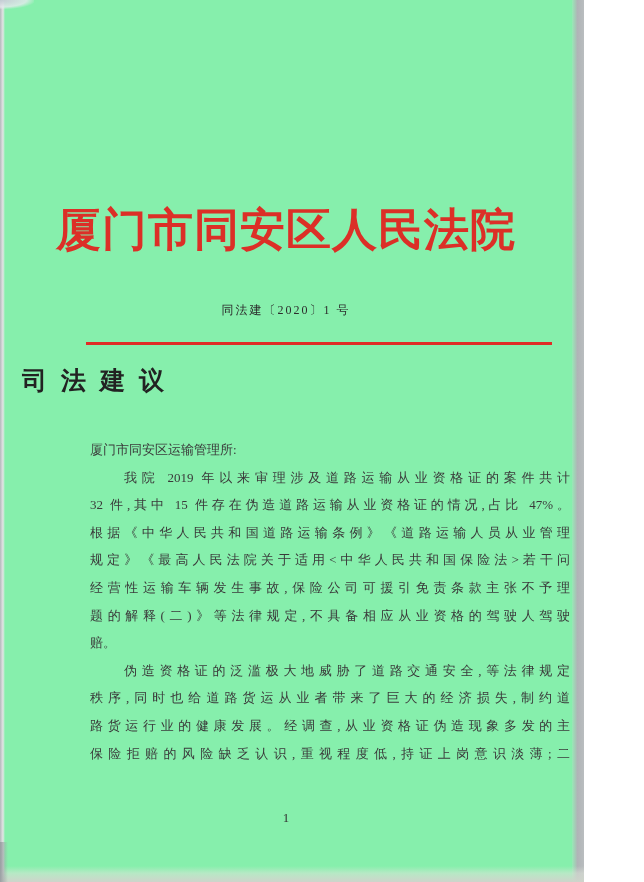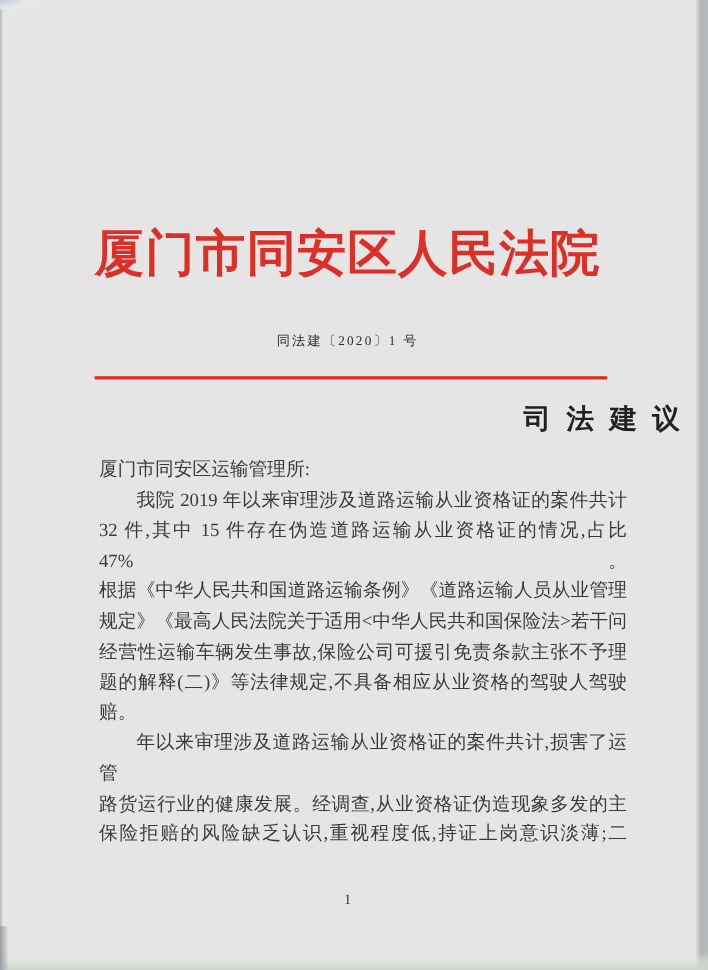--- a/index.html
+++ b/index.html
@@ -1,21 +1,21 @@
 <!DOCTYPE html>
 <html><head>
 <meta charset="utf-8">
 <style>
   * { margin: 0; padding: 0; box-sizing: border-box; }
   html, body { background: #ffffff; }
   .page {
     position: relative;
-    width: 644px;
+    width: 584px;
     height: 882px;
-    background: #e5e5e5;
+    background: #86efac;
     overflow: hidden;
     font-family: "Liberation Serif", "DejaVu Serif", serif;
   }
   
   .scan-edge-left {
     position: absolute; left: 0; top: 0; bottom: 0; width: 5px;
     background: linear-gradient(to right, #b4b8bb, #e3e5e6 60%, rgba(255,255,255,0));
   }
   .scan-edge-right {
     position: absolute; right: 0; top: 0; bottom: 0; width: 12px;
@@ -54,32 +54,32 @@
   }
   .red-divider {
     position: absolute;
     top: 342px; left: 86px;
     width: 466px; height: 3px;
     background: #e02c26;
   }
   .doc-heading {
     position: absolute;
     top: 364px; left: 8px; right: 12px;
-    text-align: right;
+    text-align: left;
     font-size: 25px;
     font-weight: 700;
     letter-spacing: 14px;
     text-indent: 14px; 
     color: #222222;
   }
   .body-text {
     position: absolute;
-    top: 413px; left: 90px;
+    top: 436px; left: 90px;
     width: 480px;
-    font-size: 17px;
+    font-size: 13px;
     line-height: 27.6px;
     color: #3a3a3a;
   }
   .body-text .line { white-space: nowrap; }
   .body-text .line.justify {
     white-space: normal;
     text-align: justify;
     text-align-last: justify;
   }
   .body-text .line.indent { text-indent: 34px; }
@@ -112,20 +112,21 @@
 
   <div class="body-text">
       <div class="line">厦门市同安区运输管理所:</div>
       <div class="line indent justify">我院 2019 年以来审理涉及道路运输从业资格证的案件共计</div>
       <div class="line justify">32 件,其中 15 件存在伪造道路运输从业资格证的情况,占比 47%。</div>
       <div class="line justify">根据《中华人民共和国道路运输条例》《道路运输人员从业管理</div>
       <div class="line justify">规定》《最高人民法院关于适用&lt;中华人民共和国保险法&gt;若干问</div>
       <div class="line justify">经营性运输车辆发生事故,保险公司可援引免责条款主张不予理</div>
       <div class="line justify">题的解释(二)》等法律规定,不具备相应从业资格的驾驶人驾驶</div>
       <div class="line">赔。</div>
-      <div class="line indent justify">年以来审理涉及道路运输从业资格证的案件共计,损害了运管</div>
+      <div class="line indent justify">伪造资格证的泛滥极大地威胁了道路交通安全,等法律规定</div>
+      <div class="line justify">秩序,同时也给道路货运从业者带来了巨大的经济损失,制约道</div>
       <div class="line justify">路货运行业的健康发展。经调查,从业资格证伪造现象多发的主</div>
       <div class="line justify">保险拒赔的风险缺乏认识,重视程度低,持证上岗意识淡薄;二</div>
     </div>
 
   <div class="page-number">1</div>
 
 </div>
 
 </body></html>

